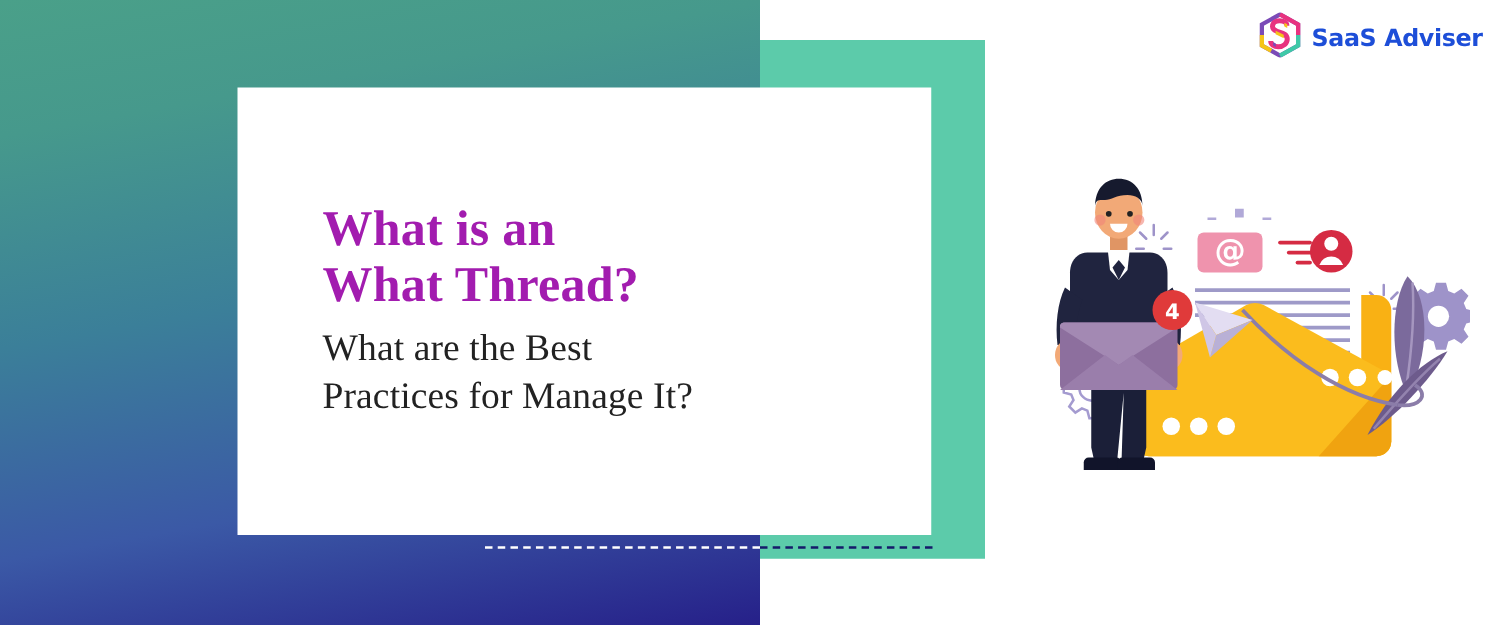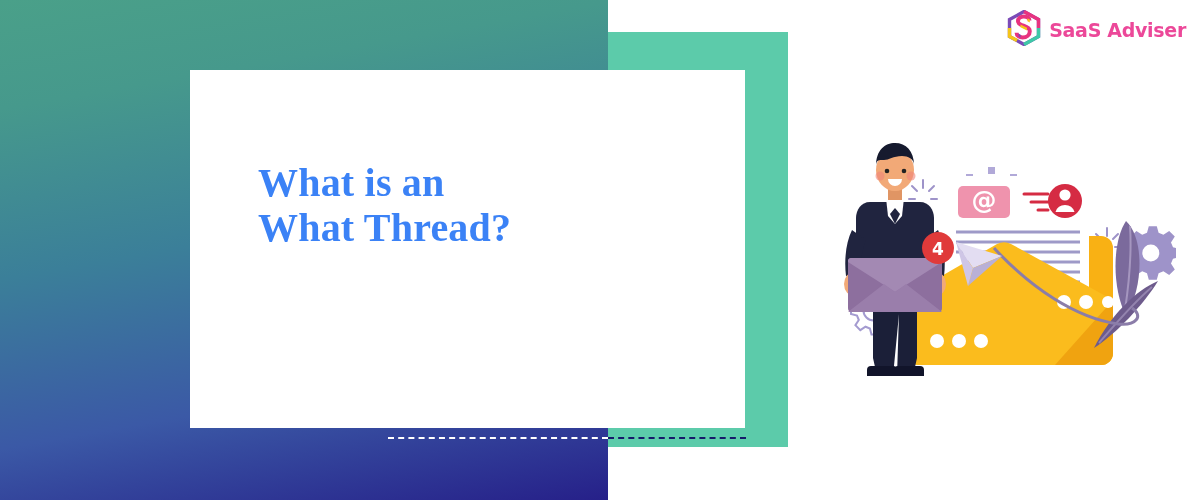--- a/index.html
+++ b/index.html
@@ -29,31 +29,31 @@
   .dash-wrap{position:absolute;left:388px;top:437px;width:358px;height:3px;}
   .dash-seg{position:absolute;top:0;height:0;border-top:2px dashed #ffffff;}
   .dash-seg.a{left:0;width:220px;border-top-color:#ffffff;}
   .dash-seg.b{left:220px;width:138px;border-top-color:#151a6a;}
 
   
   .text-block{position:absolute;left:258px;top:160px;width:420px;}
   .headline{
     font-family:"Liberation Serif", serif;
     font-weight:700;font-size:40px;line-height:1.13;
-    color:#3b82f6;letter-spacing:.2px;margin:0;
+    color:#a21caf;letter-spacing:.2px;margin:0;
   }
   .subline{
     font-family:"Liberation Serif", serif;
     font-weight:400;font-size:30px;line-height:1.25;
     color:#222222;margin:10px 0 0 0;letter-spacing:.1px;
   }
 
   
   .logo{position:absolute;right:14px;top:10px;display:flex;align-items:center;gap:8px;}
-  .logo-text{font-family:"DejaVu Sans", sans-serif;font-weight:700;font-size:19px;color:#ec4899;letter-spacing:-.3px;}
+  .logo-text{font-family:"DejaVu Sans", sans-serif;font-weight:700;font-size:19px;color:#1d4ed8;letter-spacing:-.3px;}
 
   
   .illo{position:absolute;left:826px;top:138px;width:350px;height:245px;}
   .illo svg{display:block;}
 </style>
 </head>
 <body>
 
 <div id="banner">
 
@@ -67,21 +67,22 @@
     <div class="dash-seg a"></div>
     <div class="dash-seg b"></div>
   </div>
 
   <div class="text-block">
     <h1 class="headline">
       <span>What is an</span><br>
       <span>What Thread?</span>
     </h1>
     <p class="subline">
-      <br>
+      <span>What are the Best</span><br>
+      <span>Practices for Manage It?</span>
     </p>
   </div>
 
   <div class="logo">
     <span>
       <svg width="34" height="36" viewBox="0 0 34 36">
         <g>
           <path d="M17 1.5 L31.5 9.6 L31.5 26.4 L17 34.5 L2.5 26.4 L2.5 9.6 Z" fill="none" stroke="#7b4bb7" stroke-width="3.4"></path>
           <path d="M17 1.5 L31.5 9.6 L31.5 18" fill="none" stroke="#e8337f" stroke-width="3.4"></path>
           <path d="M31.5 18 L31.5 26.4 L17 34.5" fill="none" stroke="#3ec9a7" stroke-width="3.4"></path>

